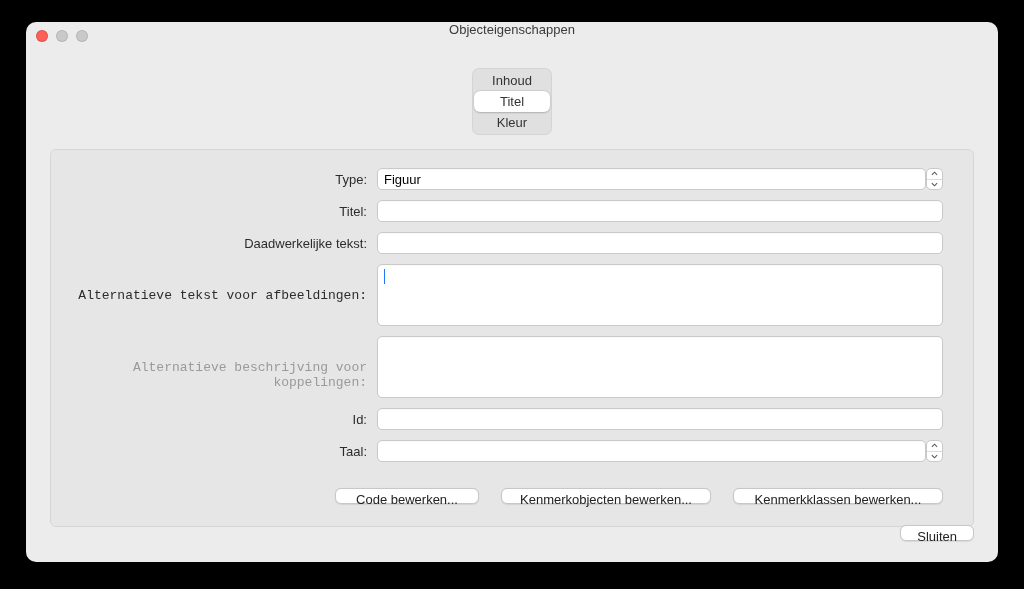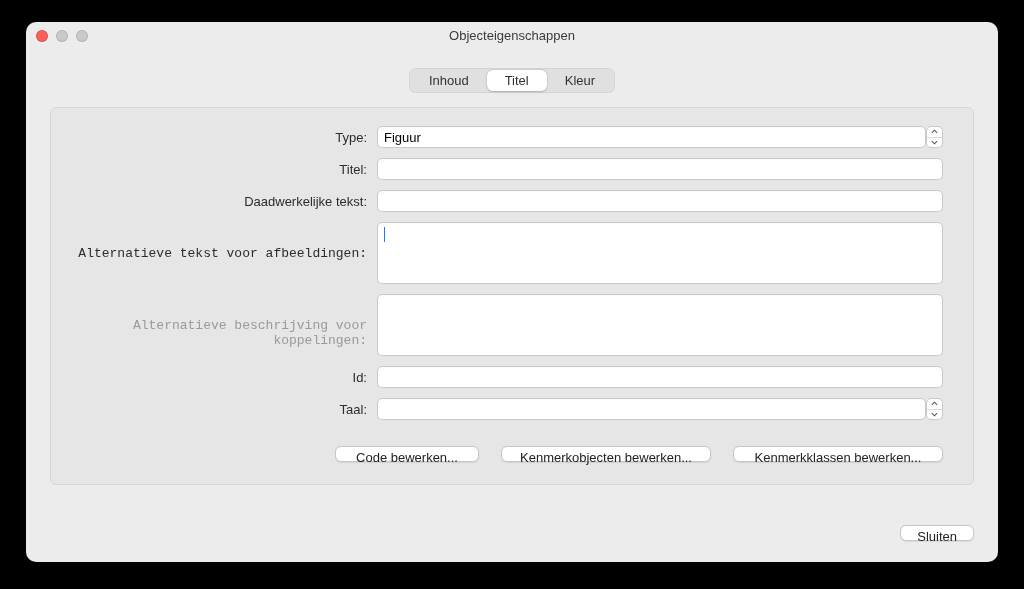--- a/index.html
+++ b/index.html
@@ -9,21 +9,21 @@
     left: 26px; top: 22px;
     width: 972px; height: 540px;
     background: #ececec;
     border-radius: 10px;
     box-shadow: 0 20px 50px rgba(0,0,0,0.5), 0 0 0 1px rgba(0,0,0,0.08);
     overflow: hidden;
   }
   .titlebar {
     height: 28px;
     display: flex;
-    align-items: center;
+    align-items: flex-start;
     position: relative;
     border-bottom: 1px solid rgba(0,0,0,0);
   }
   .traffic {
     position: absolute; left: 10px; top: 8px;
     display: flex; gap: 8px;
   }
   .tl-dot { width: 12px; height: 12px; border-radius: 50%; }
   .tl-close { background: #ff5f57; border: 0.5px solid rgba(0,0,0,0.15); }
   .tl-min   { background: #c9c9c9; border: 0.5px solid rgba(0,0,0,0.1); }
@@ -38,20 +38,21 @@
   .tabs-row {
     display: flex; justify-content: center;
     padding-top: 18px;
   }
   .segmented {
     display: flex;
     background: #e0e0e0;
     border-radius: 7px;
     padding: 2px;
     box-shadow: inset 0 0 0 1px rgba(0,0,0,0.05);
+    flex-direction: column;
   }
   .seg-btn {
     border: none;
     background: transparent;
     padding: 3px 18px;
     font-size: 13px;
     border-radius: 6px;
     color: #333;
     cursor: default;
   }

